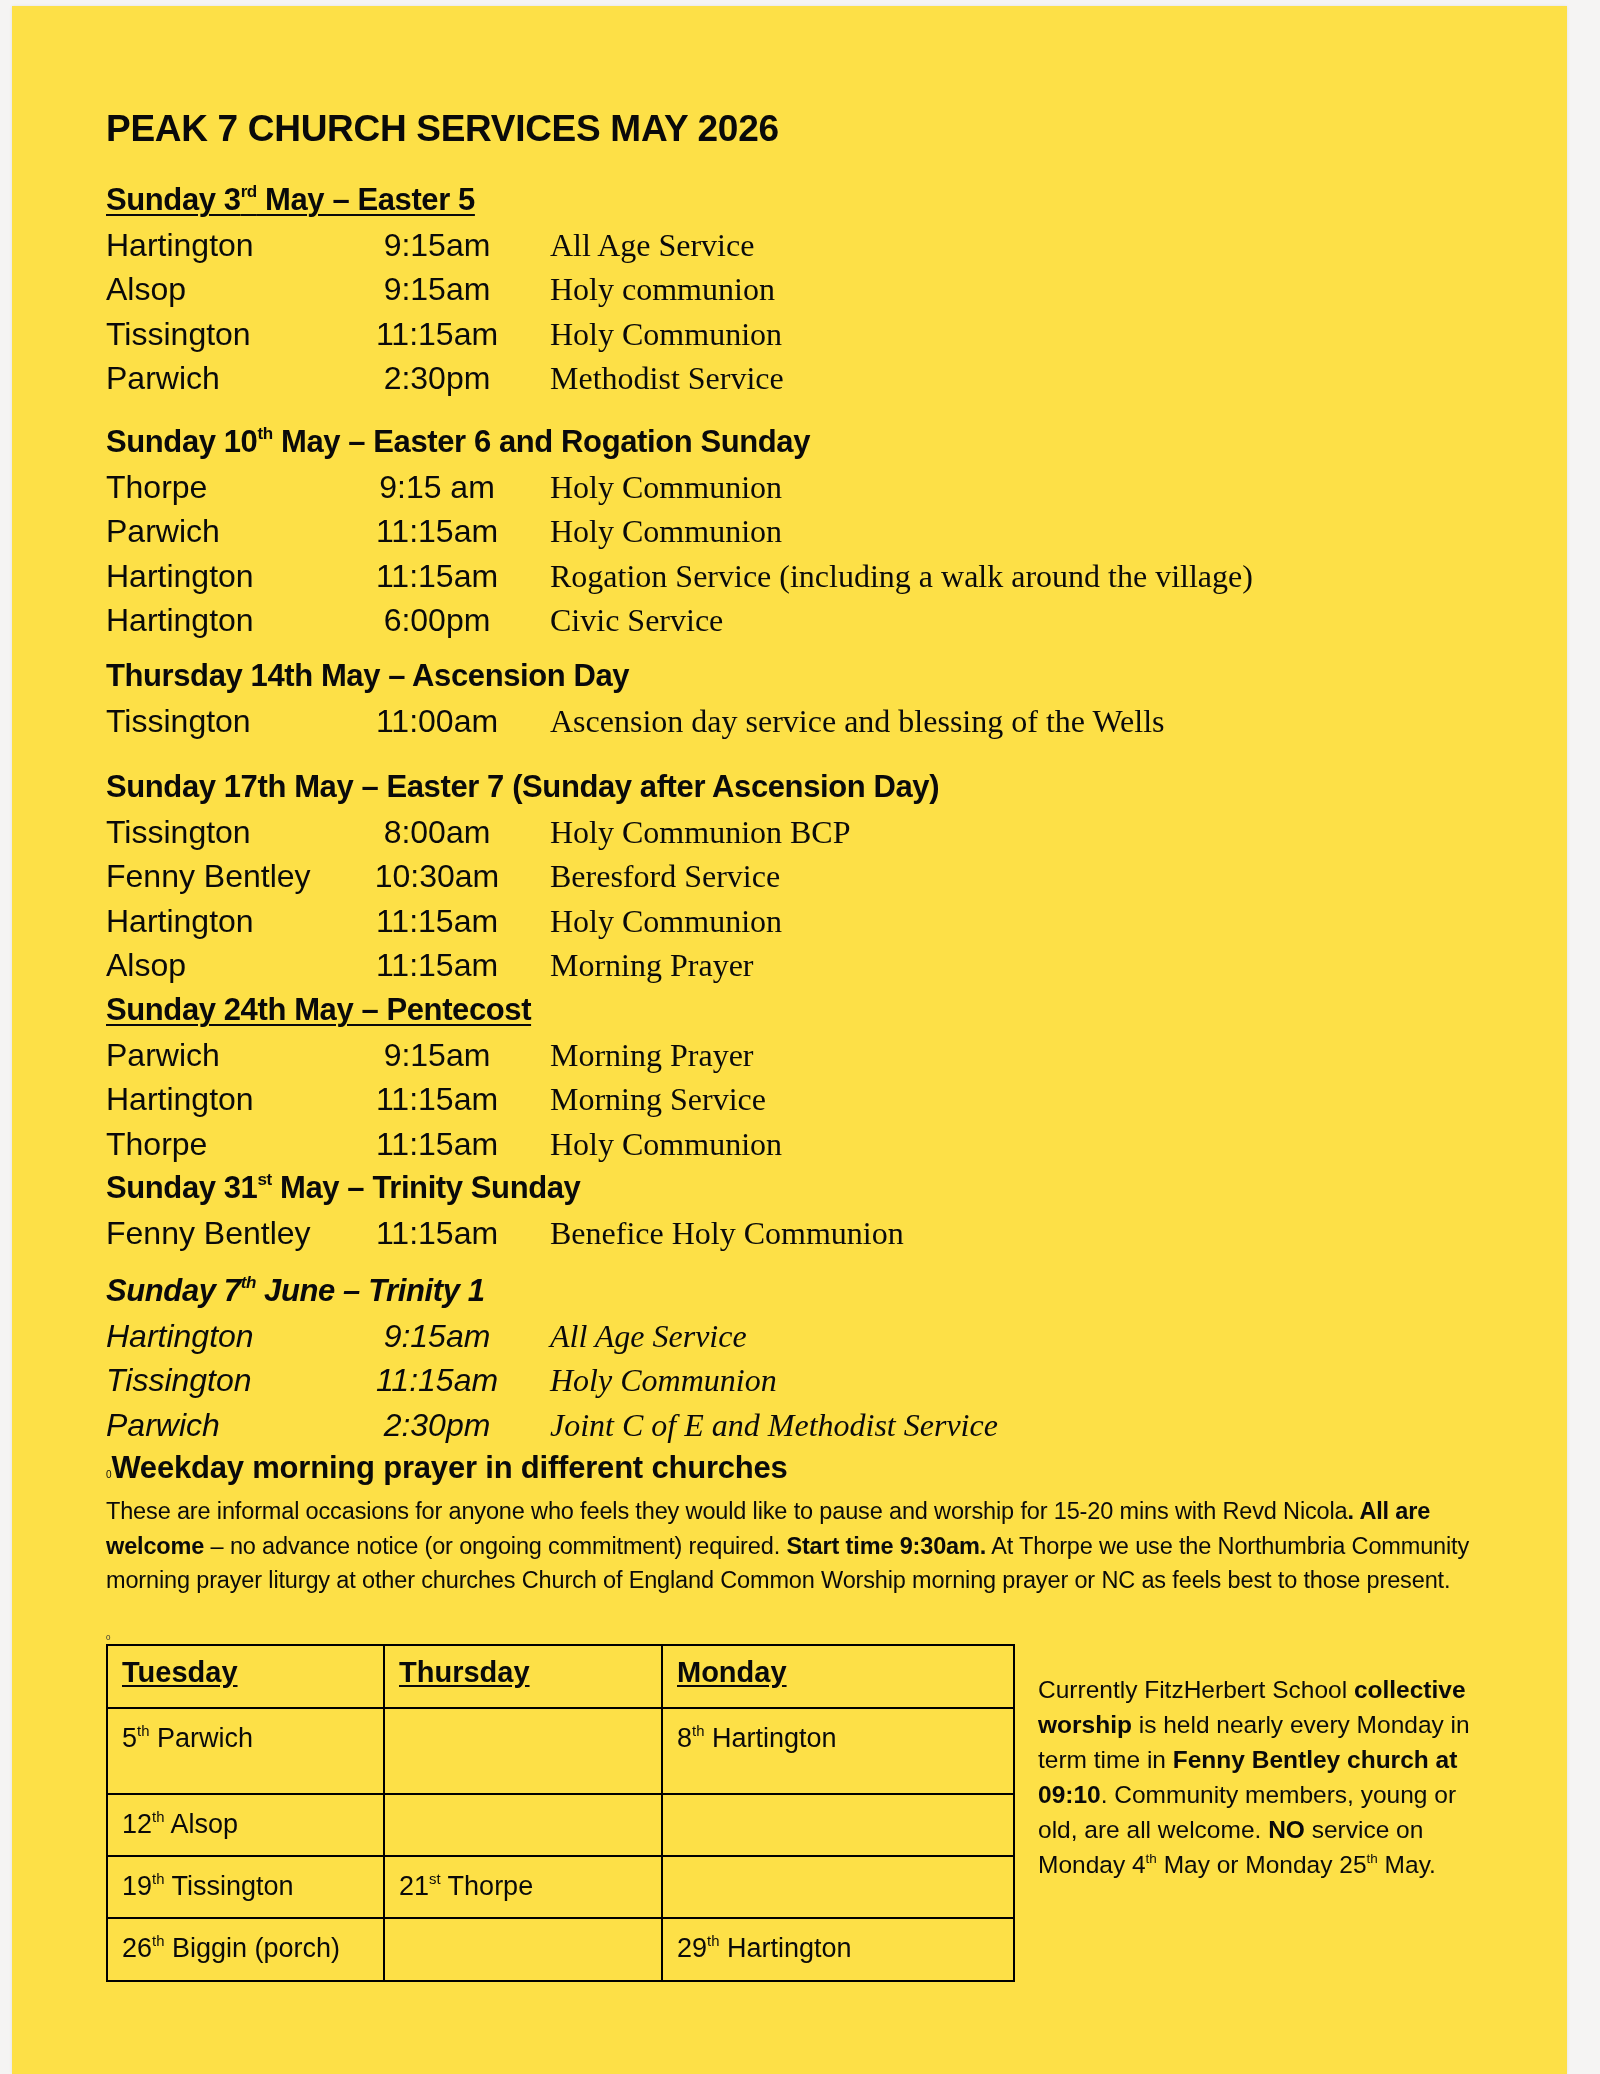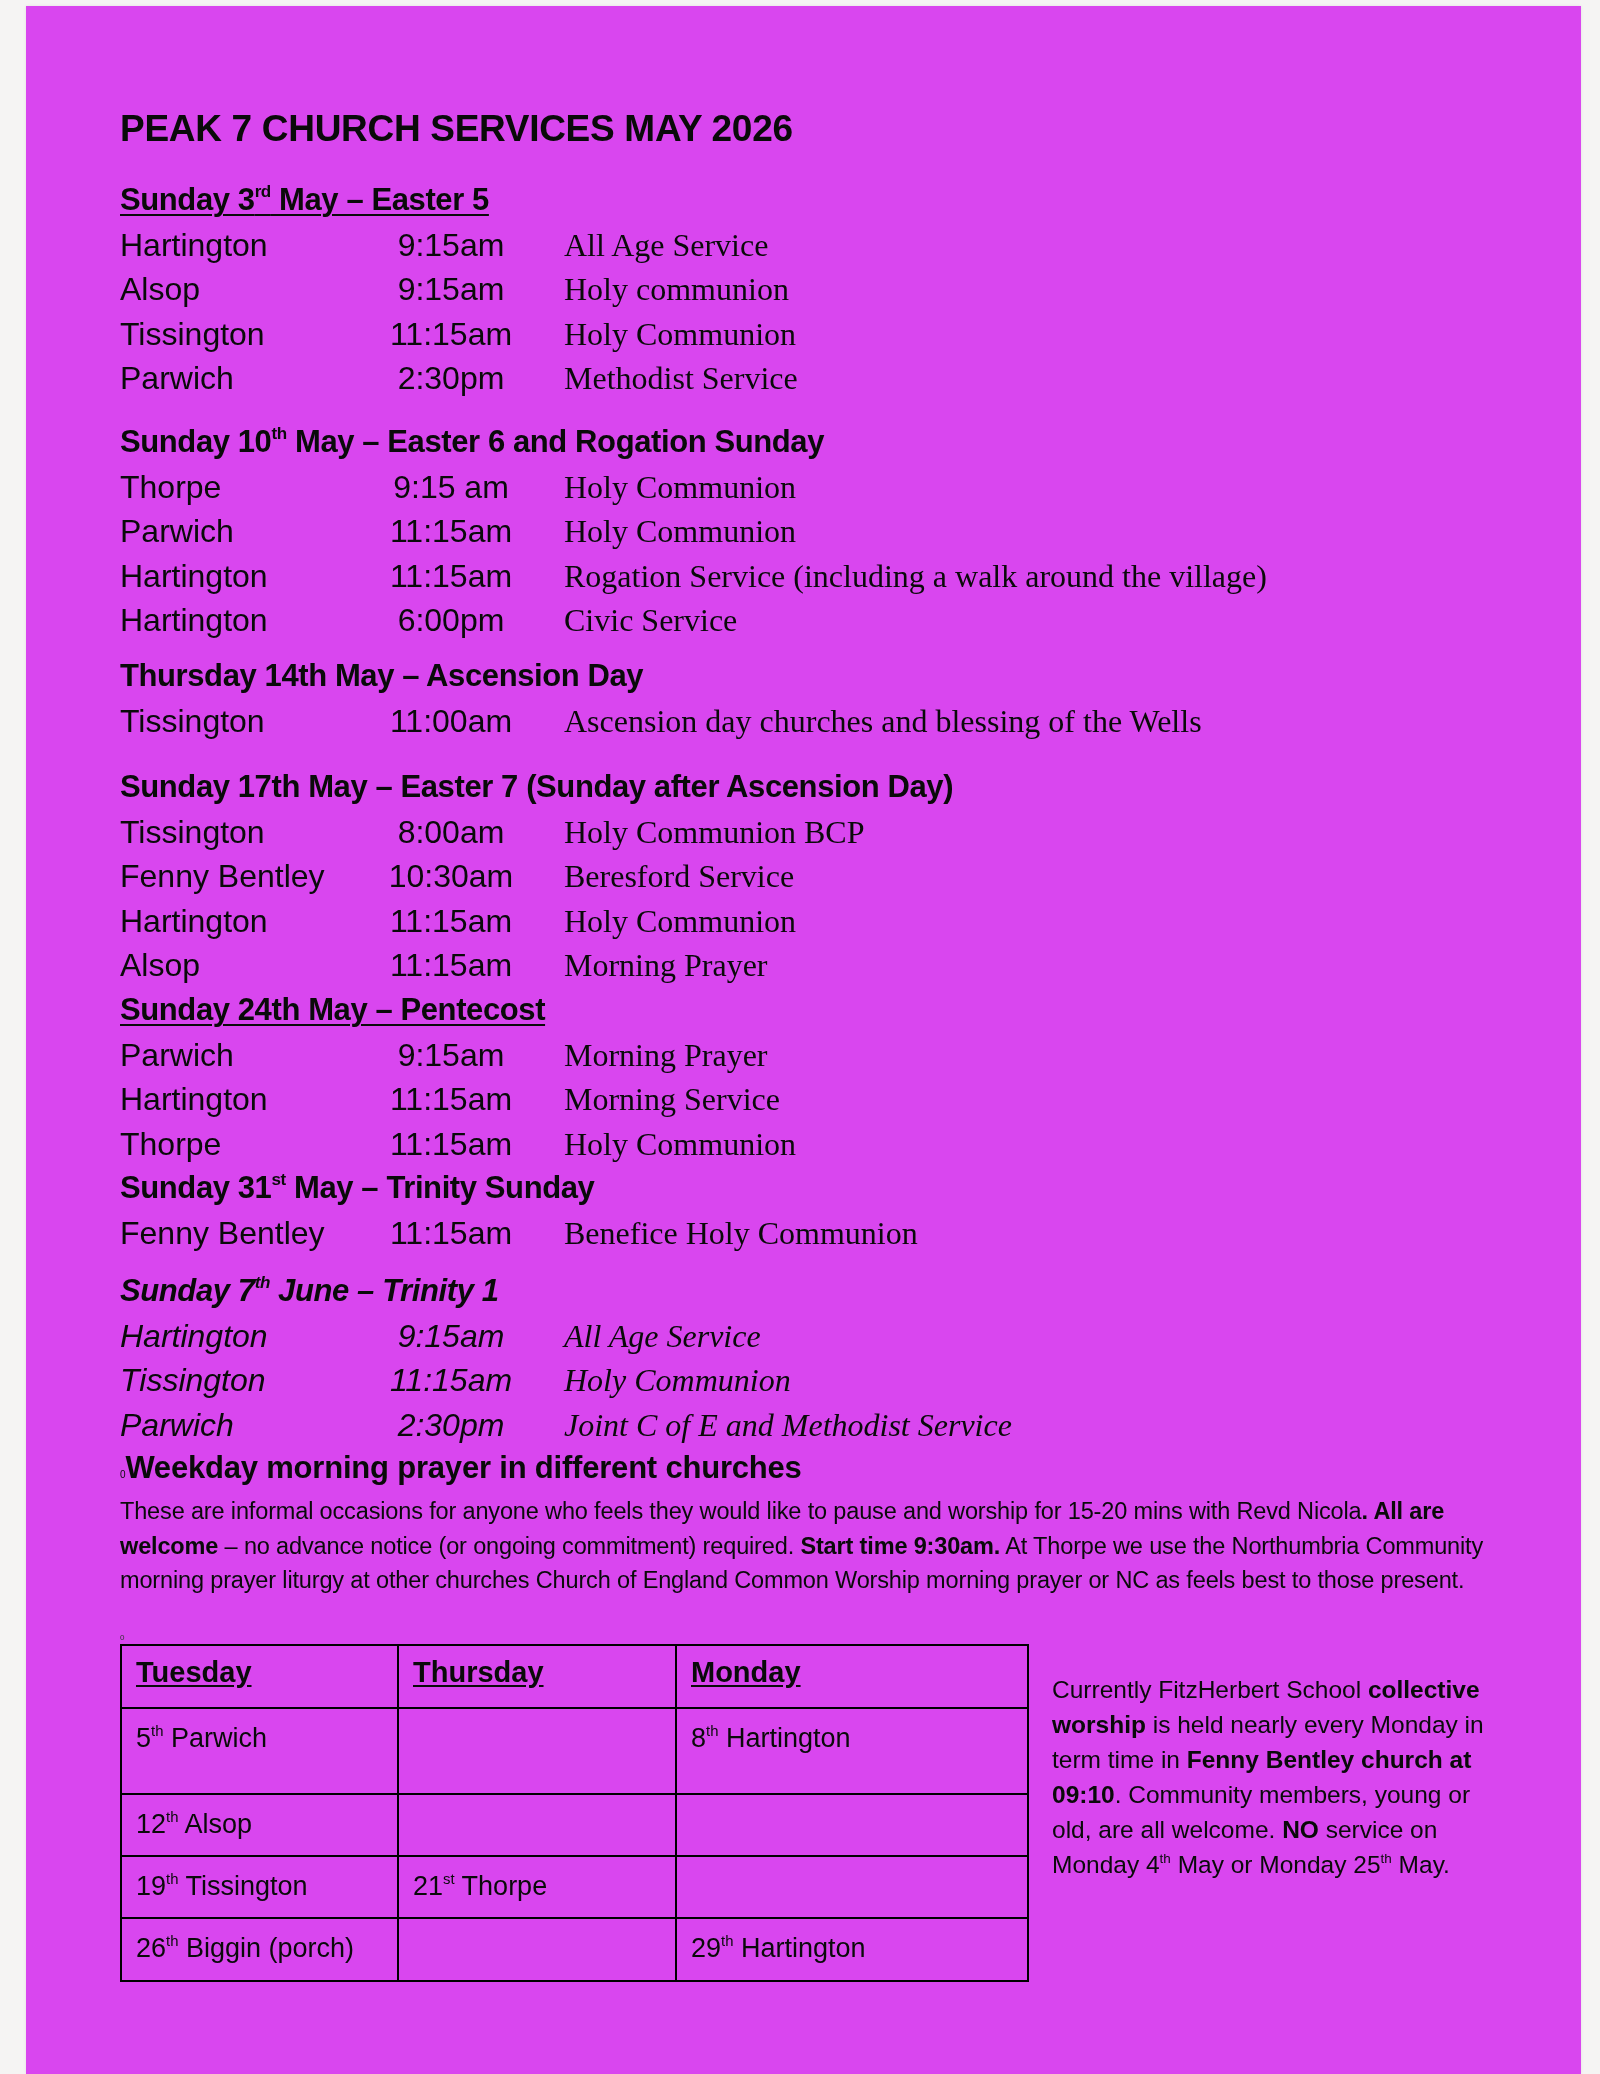--- a/index.html
+++ b/index.html
@@ -2,22 +2,22 @@
 <html><head>
 <meta charset="utf-8">
 <style>
   html, body { margin: 0; padding: 0; }
   body {
     width: 1600px; height: 2074px; background: #f5f4f3;
     font-family: "Liberation Sans", "DejaVu Sans", sans-serif; color: #0a0a0a;
     position: relative; overflow: hidden;
   }
   .page {
-    position: absolute; left: 26px; top: 6px; width: 1555px; height: 2068px;
-    background: #d946ef; box-shadow: 0 0 3px rgba(0,0,0,0.08);
+    position: absolute; left: 12px; top: 6px; width: 1555px; height: 2068px;
+    background: #fde047; box-shadow: 0 0 3px rgba(0,0,0,0.08);
   }
   .abs { position: absolute; white-space: nowrap; }
   .title { left: 94px; top: 102px; font-size: 37px; font-weight: bold; letter-spacing: -0.3px; }
   .heading { left: 94px; font-size: 31px; font-weight: bold; letter-spacing: -0.4px; }
   .heading.ul { text-decoration: underline; text-decoration-thickness: 2px; text-underline-offset: 4px; }
   .heading.it { font-style: italic; }
   sup { font-size: 0.55em; vertical-align: 0; position: relative; top: -0.75em; }
   .row { position: absolute; left: 94px; height: 40px; font-size: 32px; white-space: nowrap; }
   .row.it { font-style: italic; }
   .row .place { position: absolute; left: 0; }
@@ -86,21 +86,21 @@
       </div>
       <div class="row" style="top: 596px;">
         <span class="place">Hartington</span>
         <span class="time">6:00pm</span>
         <span class="svc">Civic Service</span>
       </div>
       <div class="abs heading" style="top: 652px;"><span>Thursday 14th May – Ascension Day</span><span></span></div>
       <div class="row" style="top: 696.5px;">
         <span class="place">Tissington</span>
         <span class="time">11:00am</span>
-        <span class="svc">Ascension day churches and blessing of the Wells</span>
+        <span class="svc">Ascension day service and blessing of the Wells</span>
       </div>
       <div class="abs heading" style="top: 763px;"><span>Sunday  17th May – Easter 7 (Sunday after Ascension Day)</span><span></span></div>
       <div class="row" style="top: 807.5px;">
         <span class="place">Tissington</span>
         <span class="time">8:00am</span>
         <span class="svc">Holy Communion BCP</span>
       </div>
       <div class="row" style="top: 852px;">
         <span class="place">Fenny Bentley</span>
         <span class="time">10:30am</span>

